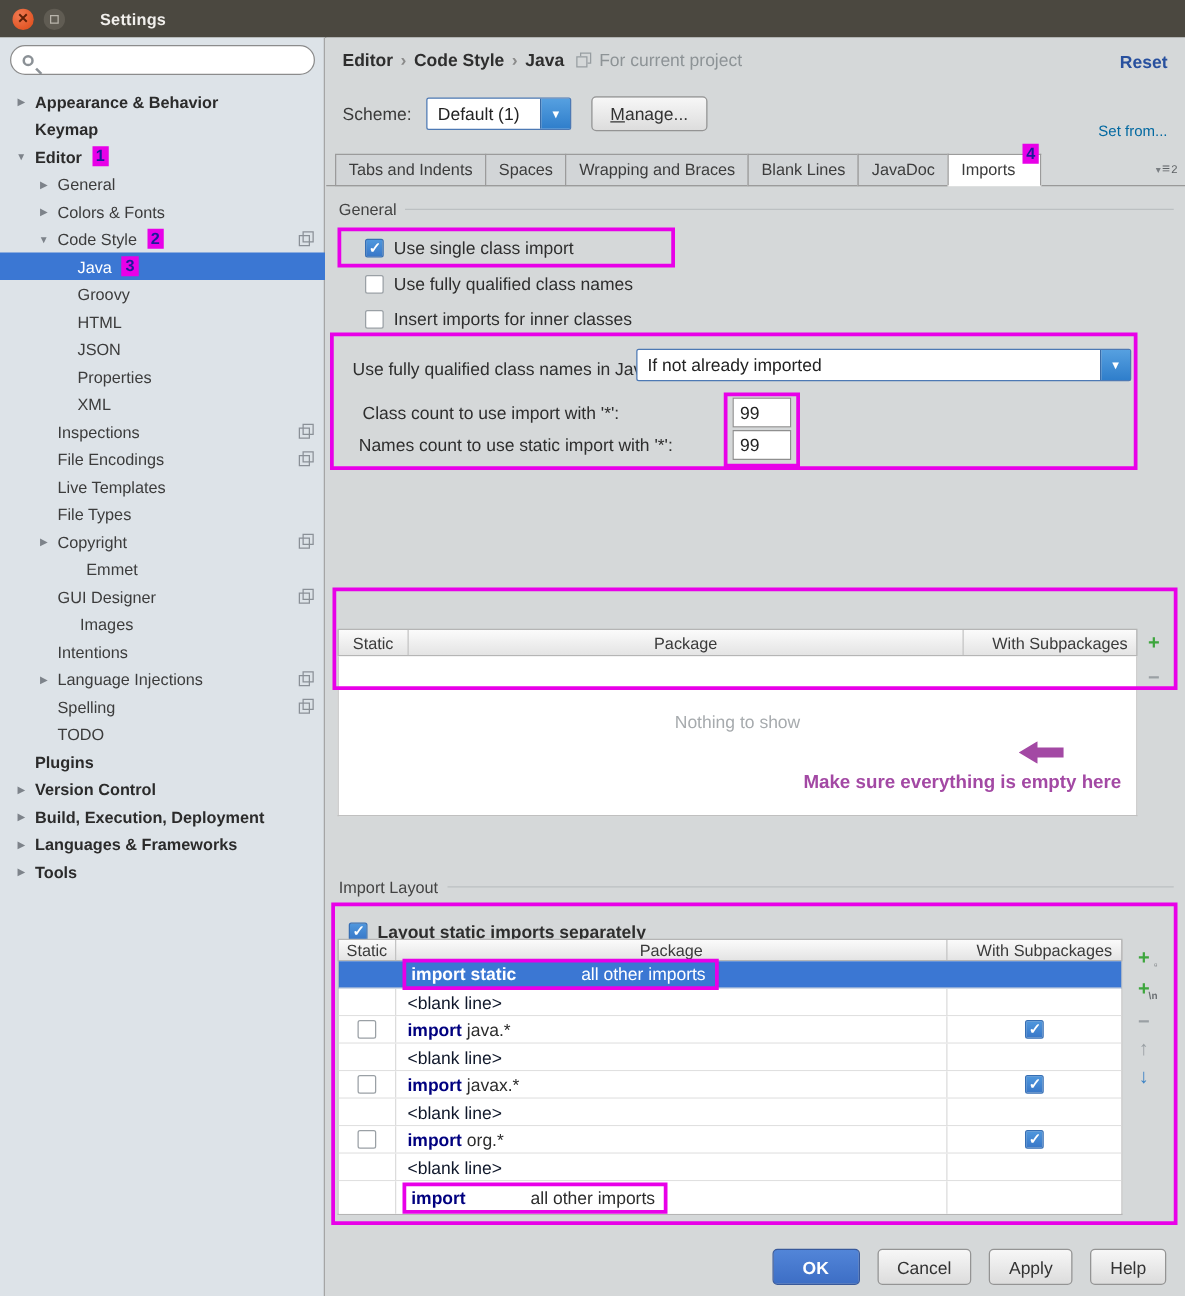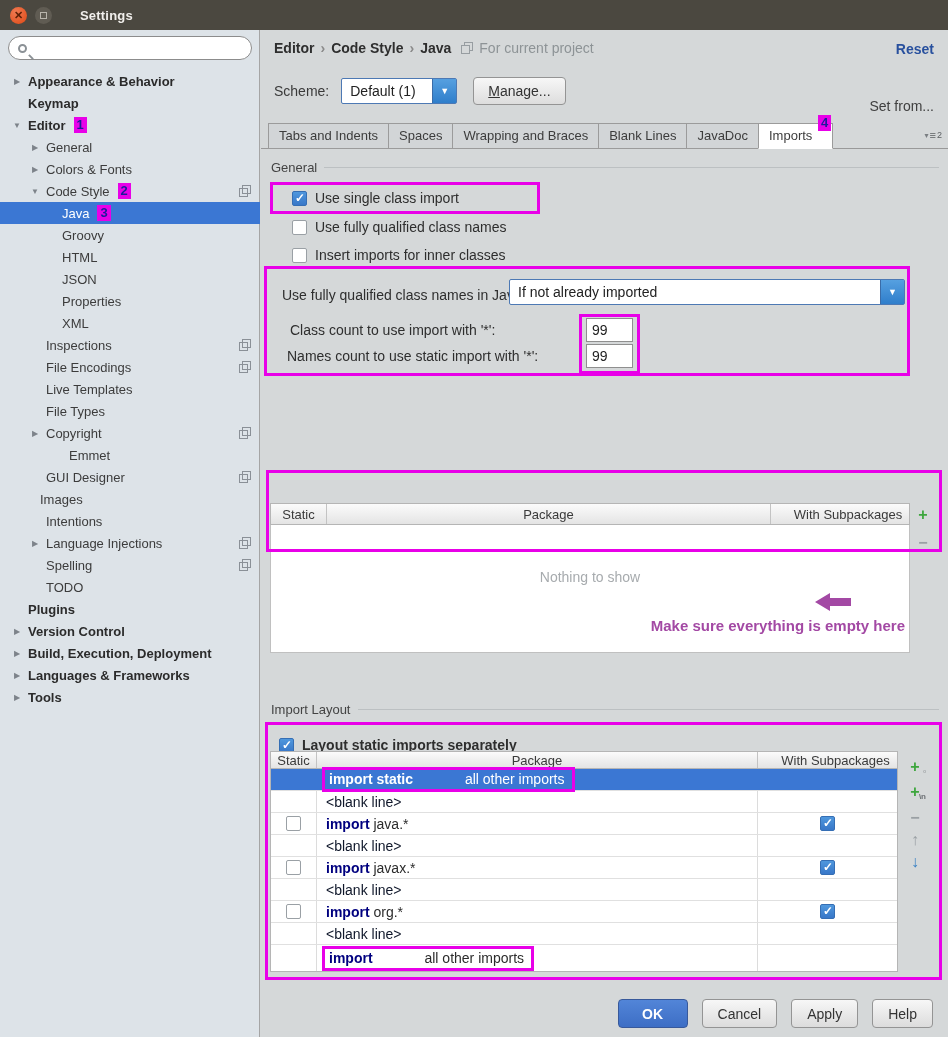--- a/index.html
+++ b/index.html
@@ -43,21 +43,21 @@
   .reset{position:absolute;right:14px;top:11px;font-size:14px;font-weight:bold;color:#28509e;cursor:pointer;}
 
   .scheme-row{position:absolute;left:13px;top:47px;display:flex;align-items:center;font-size:14px;color:#3a3a3a;}
   .combo{display:flex;align-items:stretch;border:1px solid #4d79b4;border-radius:2px;background:#fff;height:26px;}
   .combo .val{padding:0 8px;display:flex;align-items:center;font-size:14px;color:#222;flex:1;white-space:nowrap;}
   .combo .cbtn{width:24px;background:linear-gradient(#56a0e0,#2f7ecb);display:flex;align-items:center;justify-content:center;color:#fff;font-size:9px;border-left:1px solid #3a6ca8;}
   .scheme-combo{margin-left:12px;width:116px;}
   .btn-std{background:linear-gradient(#f7f7f7,#dddddd);border:1px solid #949494;border-radius:4px;font-size:14px;color:#333;padding:3px 14px;font-family:"Liberation Sans",sans-serif;}
   .manage{margin-left:16px;height:28px;}
   .u-first::first-letter{text-decoration:underline;}
-  .set-from{position:absolute;right:14px;top:68px;font-size:14px;color:#404040;cursor:pointer;}
+  .set-from{position:absolute;right:14px;top:68px;font-size:12px;color:#0369a1;cursor:pointer;}
 
   .tabstrip{position:absolute;left:0;top:92px;width:100%;height:27px;display:flex;align-items:flex-end;border-bottom:1px solid #999;padding-left:7px;}
   .tab{position:relative;height:26px;line-height:24px;padding:0 10px;border:1px solid #9b9b9b;margin-right:-1px;background:#d2d5d7;font-size:13px;color:#3c3c3c;white-space:nowrap;margin-bottom:-1px;cursor:pointer;}
   .tab.active{background:#fff;border-bottom-color:#fff;z-index:2;padding-right:20px;}
   .tab .badge{position:absolute;right:1px;top:-9px;margin-left:0;}
   .tab-overflow{position:absolute;right:6px;top:99px;color:#5d6164;font-size:11px;display:flex;align-items:center;cursor:pointer;}
   .tab-overflow .ar{font-size:8px;margin-right:1px;color:#7a7e82;}
   .tab-overflow .cnt{font-size:9px;margin-left:1px;}
 
   .group-row{position:absolute;display:flex;align-items:center;font-size:13px;color:#434343;}
@@ -86,21 +86,21 @@
   .thead{display:flex;height:22px;border:1px solid #b5b5b5;background:linear-gradient(#fbfbfb,#e4e4e4);}
   .th{display:flex;align-items:center;justify-content:center;font-size:13px;color:#3a3a3a;border-right:1px solid #c3c3c3;height:100%;}
   .th:last-child{border-right:none;margin-left:16px;}
 
   .pkg-hl{position:absolute;left:5px;top:440px;width:676px;height:82px;pointer-events:none;z-index:5;}
   .pkg-group{left:11px;top:443px;width:664px;}
   .pkg-head{position:absolute;left:9px;top:473px;width:640px;}
   .pkg-body{position:absolute;left:9px;top:495px;width:640px;height:128px;background:#fff;border:1px solid #c0c0c0;border-top:none;}
   .nothing{position:absolute;left:0;width:100%;top:44px;text-align:center;font-size:14px;color:#a7abae;}
   .ann-arrow{position:absolute;right:58px;top:68px;width:36px;height:18px;}
-  .ann-text{position:absolute;right:4px;top:92px;font-size:15px;font-weight:bold;color:var(--purple,#a349a4);}
+  .ann-text{position:absolute;right:12px;top:92px;font-size:15px;font-weight:bold;color:var(--purple,#a349a4);}
   .side-toolbar{position:absolute;display:flex;flex-direction:column;align-items:center;}
   .tool{width:22px;height:20px;display:flex;align-items:center;justify-content:center;font-size:16px;font-weight:bold;cursor:pointer;position:relative;}
   .tool.green{color:#3da63d;}
   .tool.gray{color:#9aa0a4;}
   .tool.blue{color:#3b82c4;}
   .tool .sub{position:absolute;font-size:8px;font-weight:bold;right:0px;bottom:1px;color:inherit;}
 
   .il-group{left:10px;top:672px;width:668px;}
   .il-hl{position:absolute;left:4px;top:692px;width:677px;height:258px;pointer-events:none;z-index:6;}
   .il-check{position:absolute;left:18px;top:707px;font-weight:bold;}
@@ -213,21 +213,21 @@
           <span class="tlabel">Copyright</span>
           <span class="pages-icon"></span>
         </div>
         <div class="trow" style="padding-left: 69px;">
           <span class="tlabel">Emmet</span>
         </div>
         <div class="trow" style="padding-left: 46px;">
           <span class="tlabel">GUI Designer</span>
           <span class="pages-icon"></span>
         </div>
-        <div class="trow" style="padding-left: 40px; align-items: center;">
+        <div class="trow" style="padding-left: 64px; align-items: center;">
           <span class="tlabel">Images</span>
         </div>
         <div class="trow" style="padding-left: 46px;">
           <span class="tlabel">Intentions</span>
         </div>
         <div class="trow" style="padding-left: 46px;">
           <span class="arrow" style="left: 30px;">▶</span>
           <span class="tlabel">Language Injections</span>
           <span class="pages-icon"></span>
         </div>

